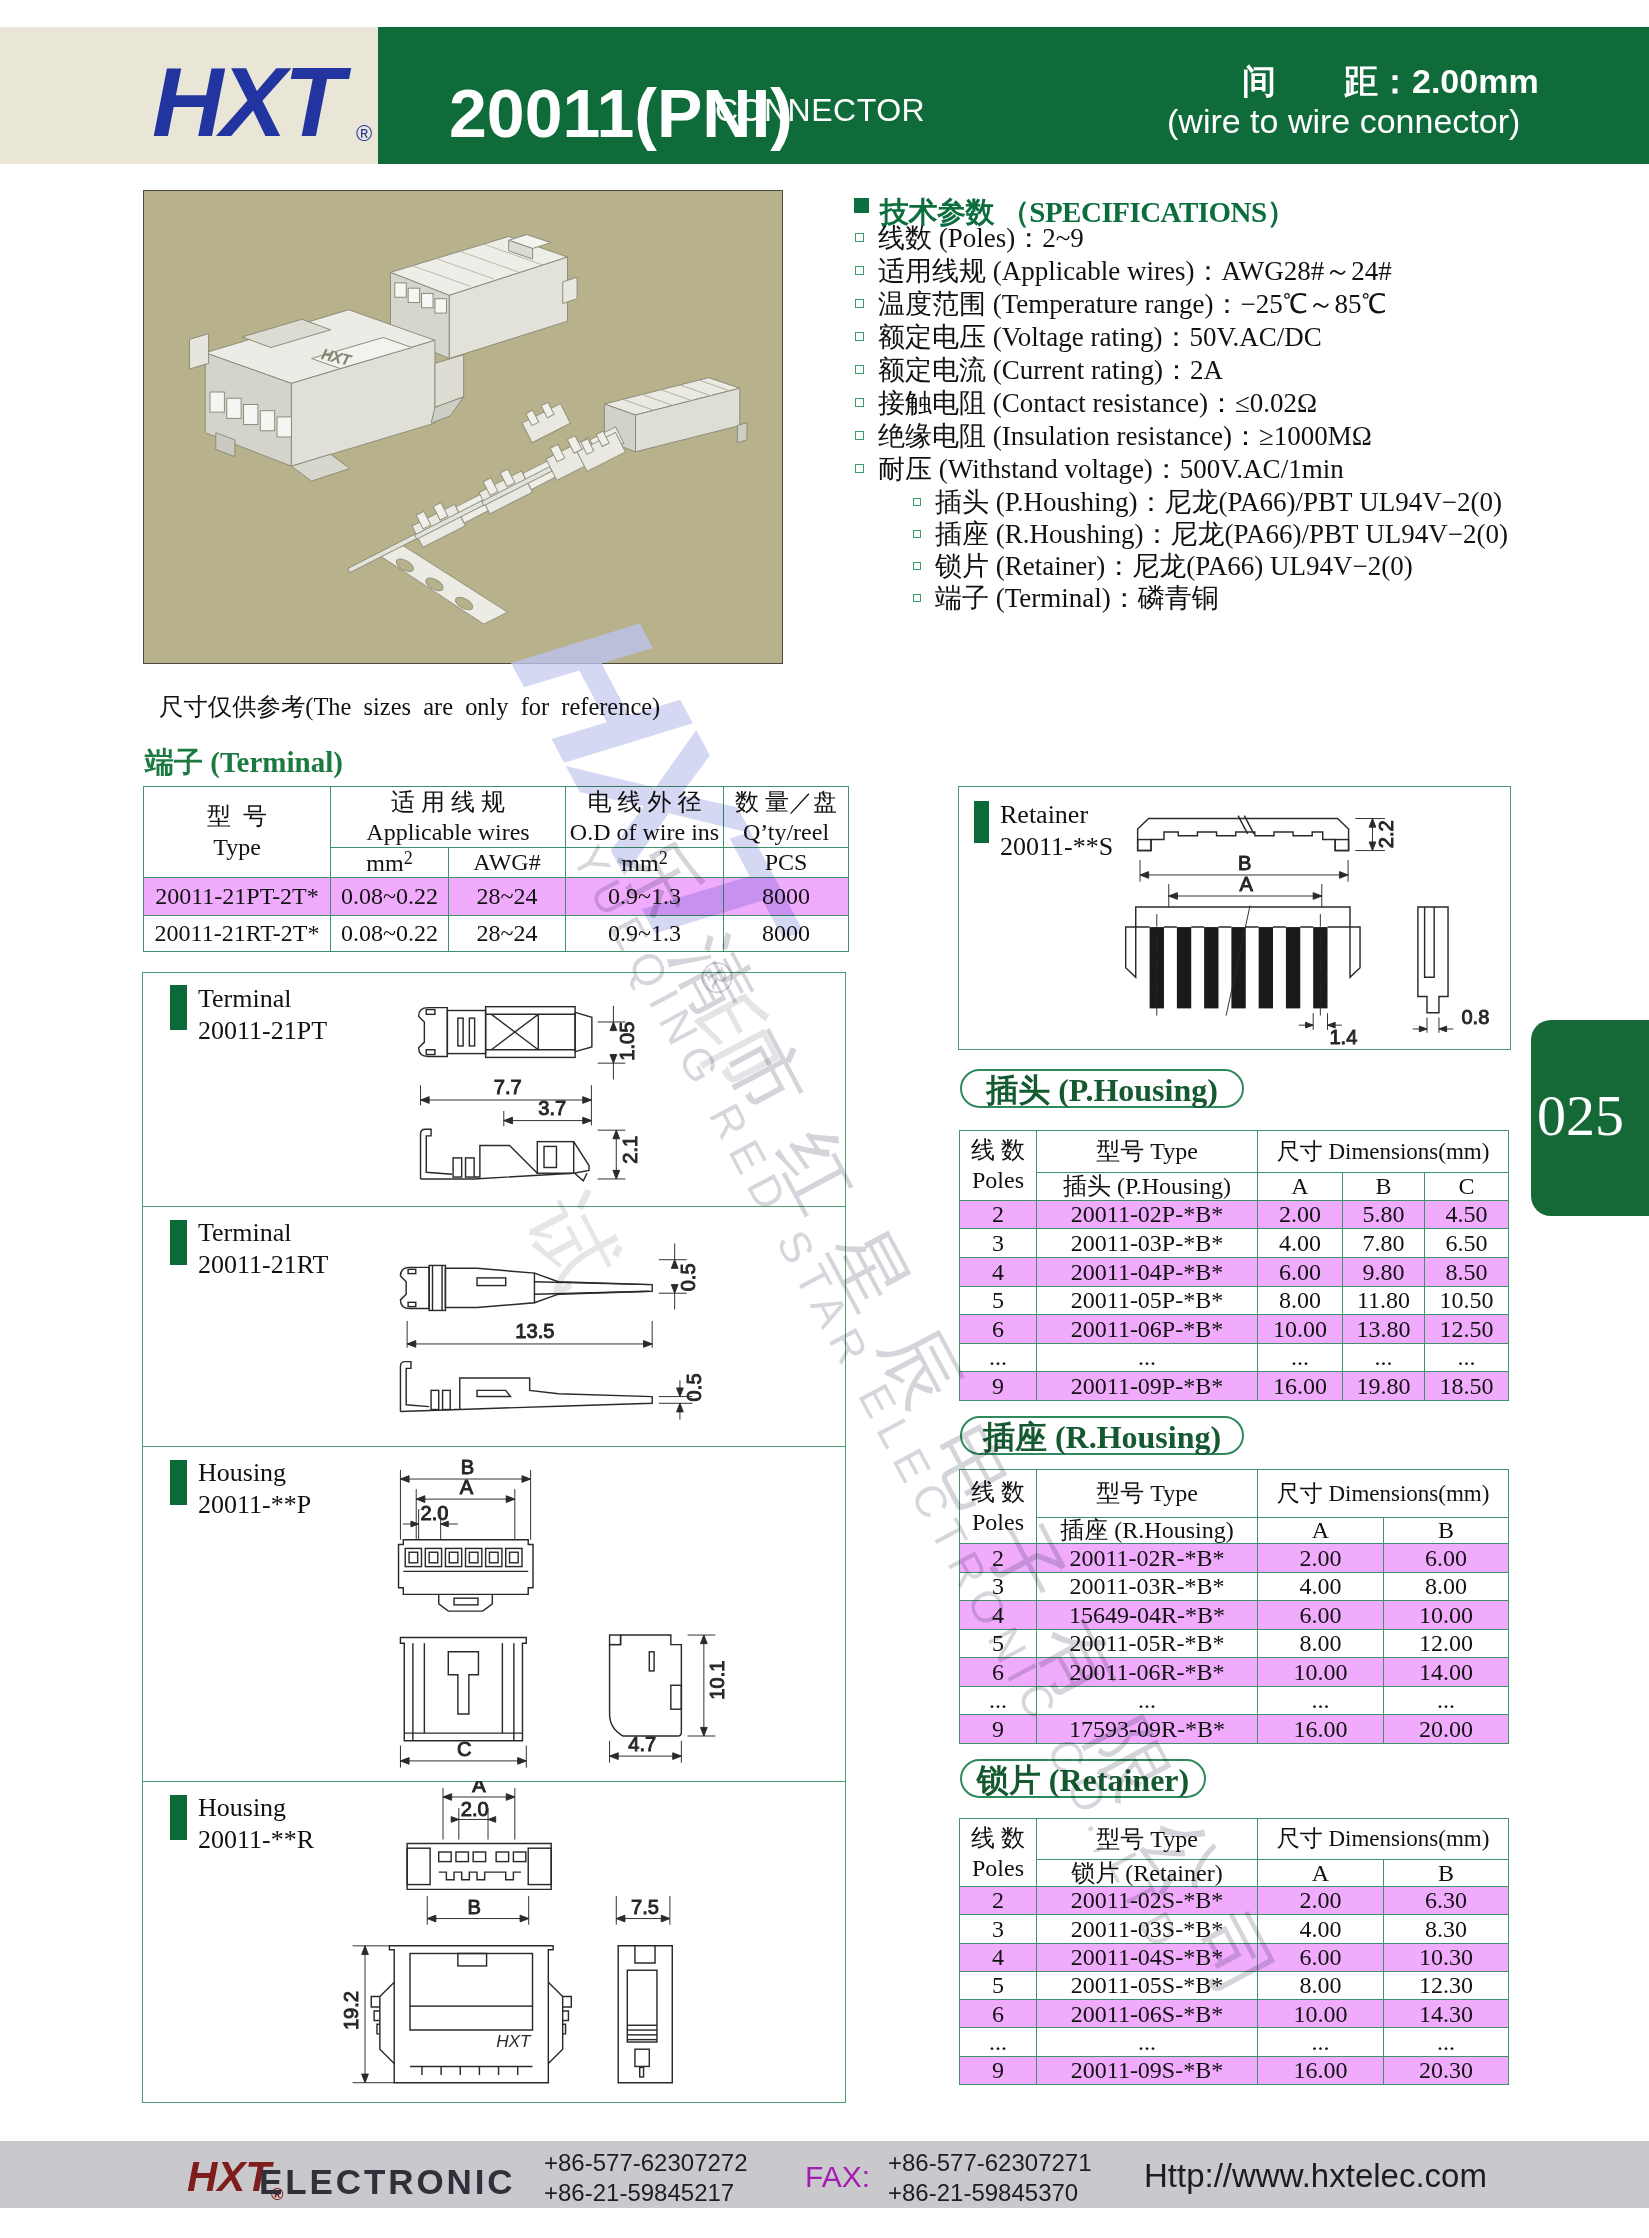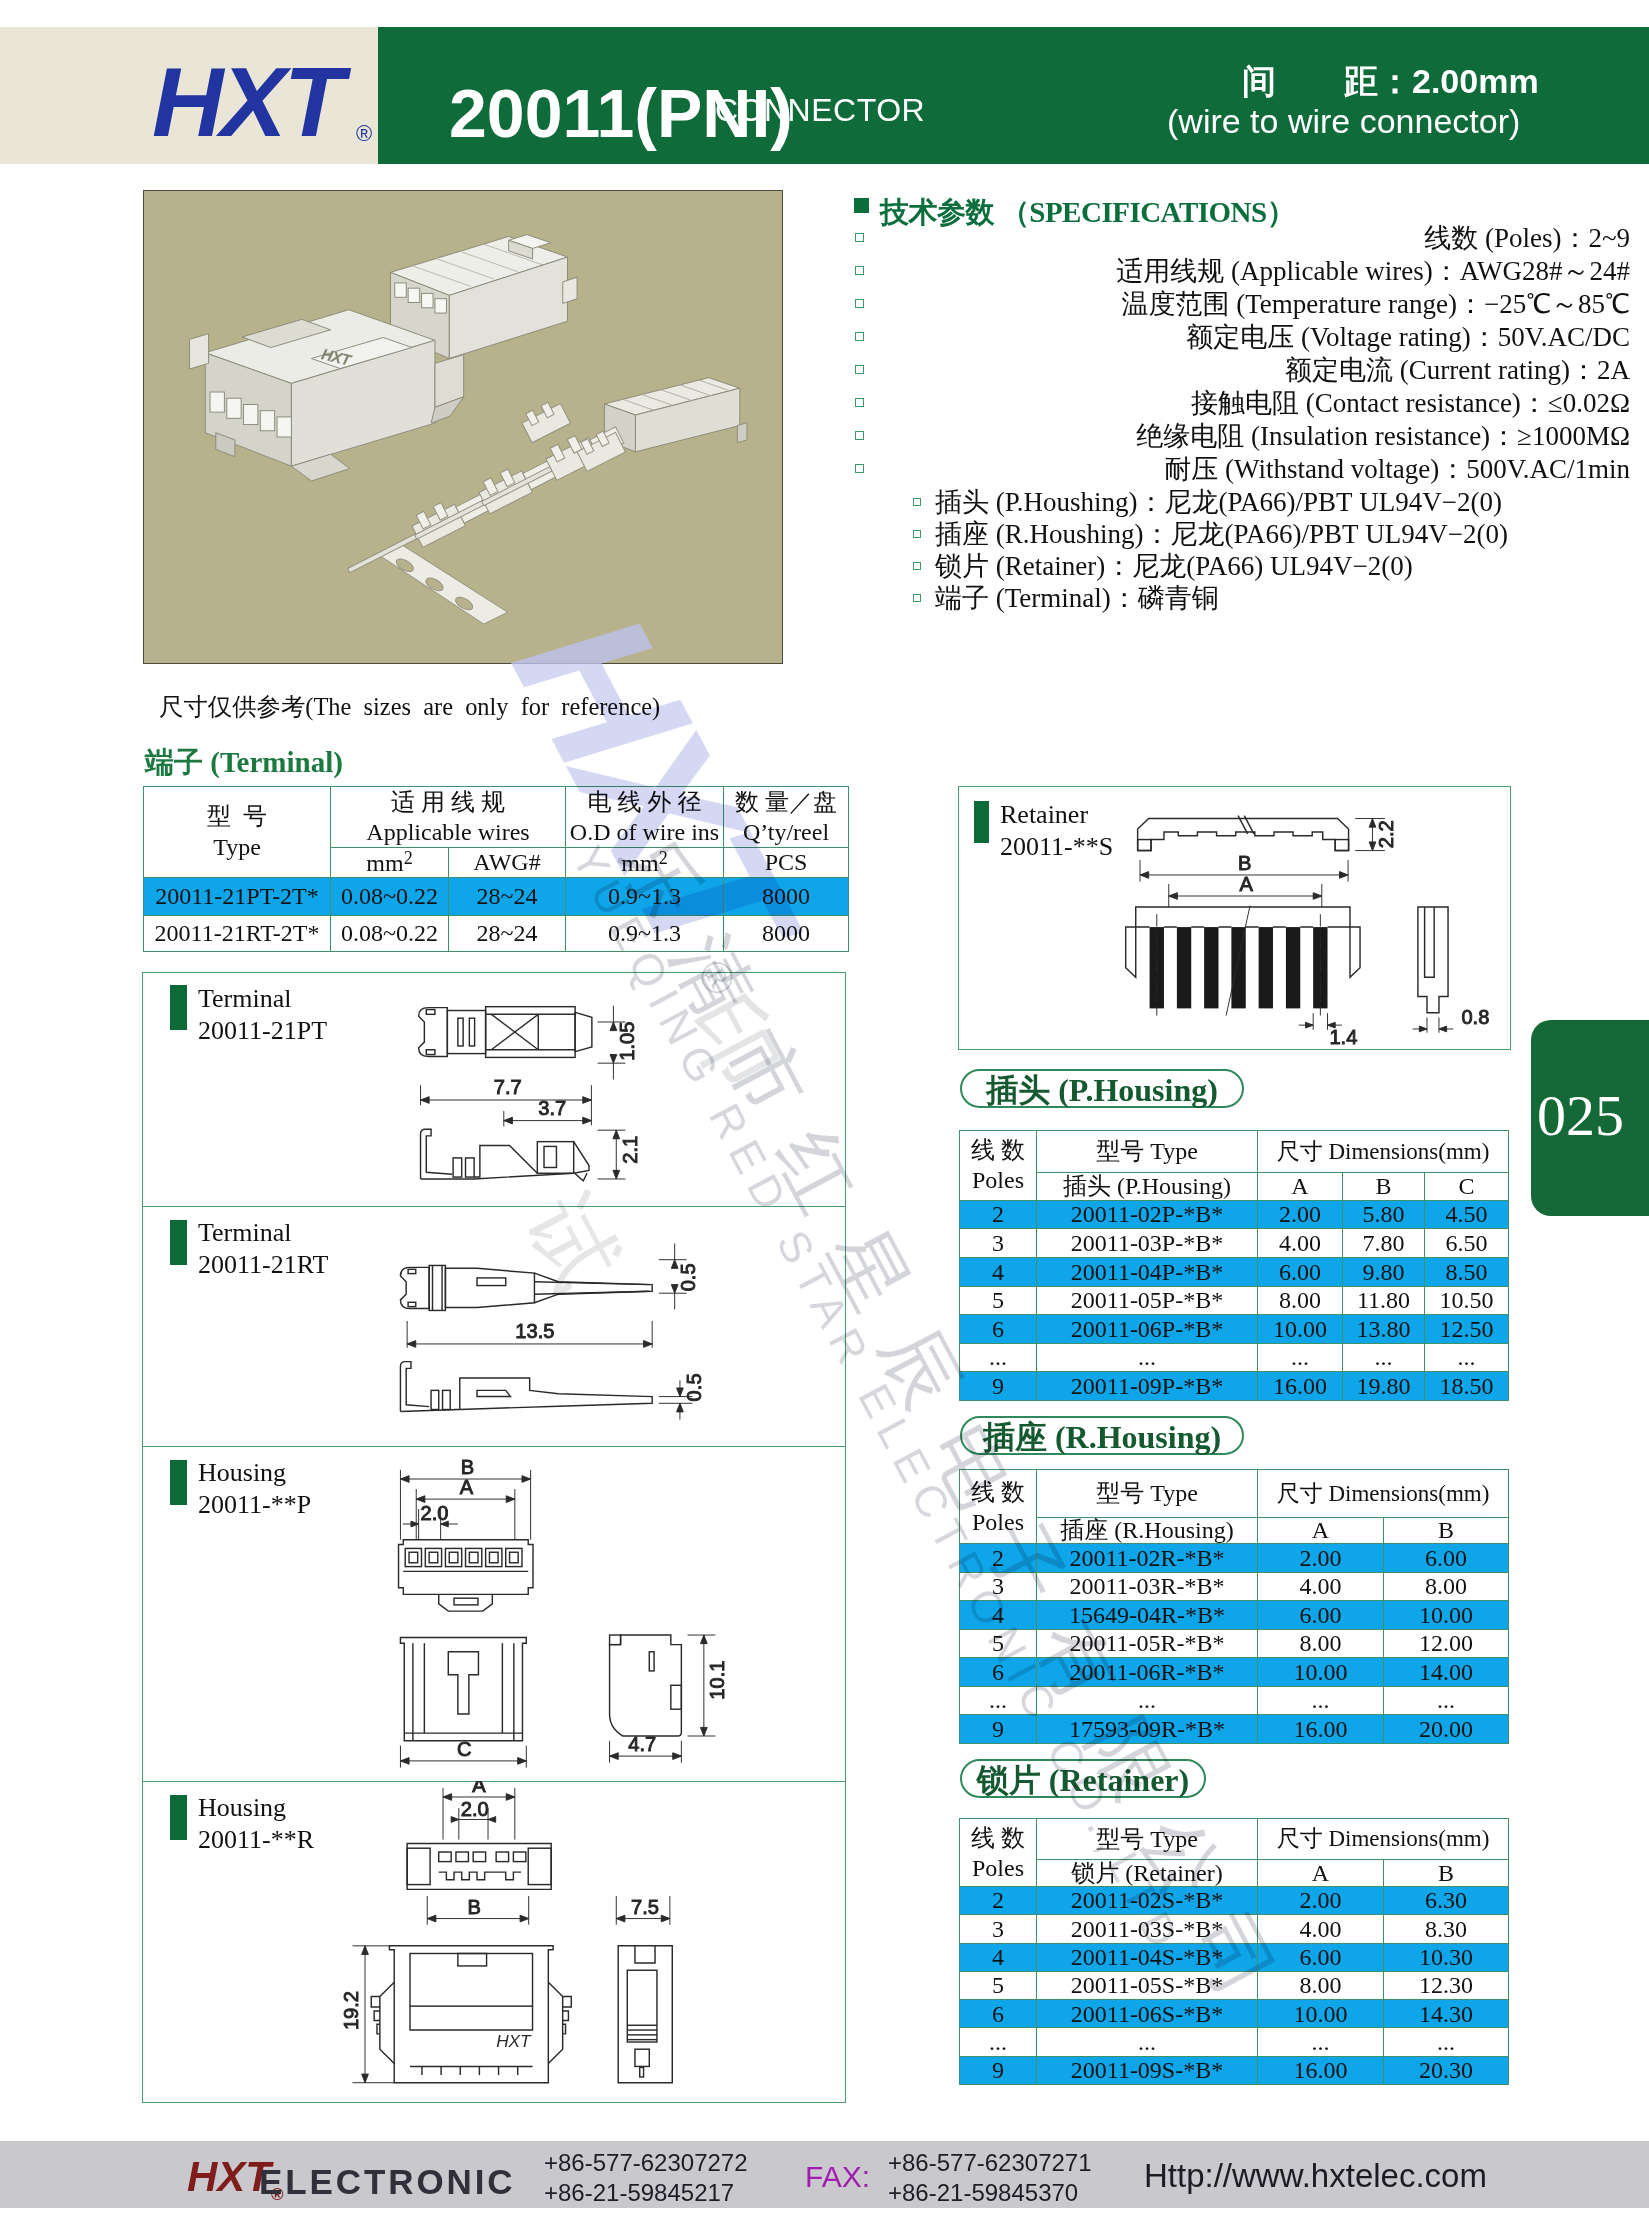--- a/index.html
+++ b/index.html
@@ -3,27 +3,27 @@
 <meta charset="utf-8">
 <style>
 html,body{margin:0;padding:0;}
 body{width:1649px;height:2239px;position:relative;background:#ffffff;font-family:"Liberation Serif",serif;overflow:hidden;}
 .abs{position:absolute;}
 .serif{font-family:"Liberation Serif",serif;}
 .sans{font-family:"Liberation Sans",sans-serif;}
 table{border-collapse:collapse;table-layout:fixed;}
 td{padding:0;text-align:center;vertical-align:middle;overflow:hidden;white-space:nowrap;}
 .gtab td{border:1.4px solid #3e9168;color:#111;line-height:1.02;}
-.rowg{background:#0ea5e9;margin-left:16px;}
+.rowg{background:#f0abfc;margin-left:16px;}
 .cap{border:2.4px solid #2e8a5a;border-radius:25px;background:#fff;color:#14592f;font-weight:bold;text-align:center;}
 .marker{background:#0b6a38;}
 .plabel{font-size:26px;color:#111;line-height:32px;white-space:nowrap;}
 svg{display:block;}
 .dimtxt{font-family:"Liberation Sans",sans-serif;font-size:42px;fill:#222;}
-.sitem{position:relative;height:33px;line-height:33px;padding-left:24px;white-space:nowrap;text-align:right;}
+.sitem{position:relative;height:33px;line-height:33px;padding-left:24px;white-space:nowrap;}
 .sitem:before{content:"";position:absolute;left:1px;top:11px;width:7.2px;height:7.2px;border:1.9px solid #3a9a6a;background:#fff;}
 .sub{position:relative;height:32px;line-height:32px;padding-left:81px;white-space:nowrap;}
 .sub:before{content:"";position:absolute;left:59px;top:11.5px;width:6.2px;height:6.2px;border:1.9px solid #3a9a6a;background:#fff;}
 </style>
 </head>
 <body>
 
 <div class="abs" style="left:0;top:27px;width:378px;height:137px;background:#e9e6d7;"></div>
 <div class="abs" style="left:378px;top:27px;width:1271px;height:137px;background:#0f6b3a;"></div>
 <div class="abs sans" style="left:152px;top:45px;width:211px;font-size:99px;font-weight:bold;font-style:italic;color:#2134a0;letter-spacing:-2.9px;">HXT</div>

